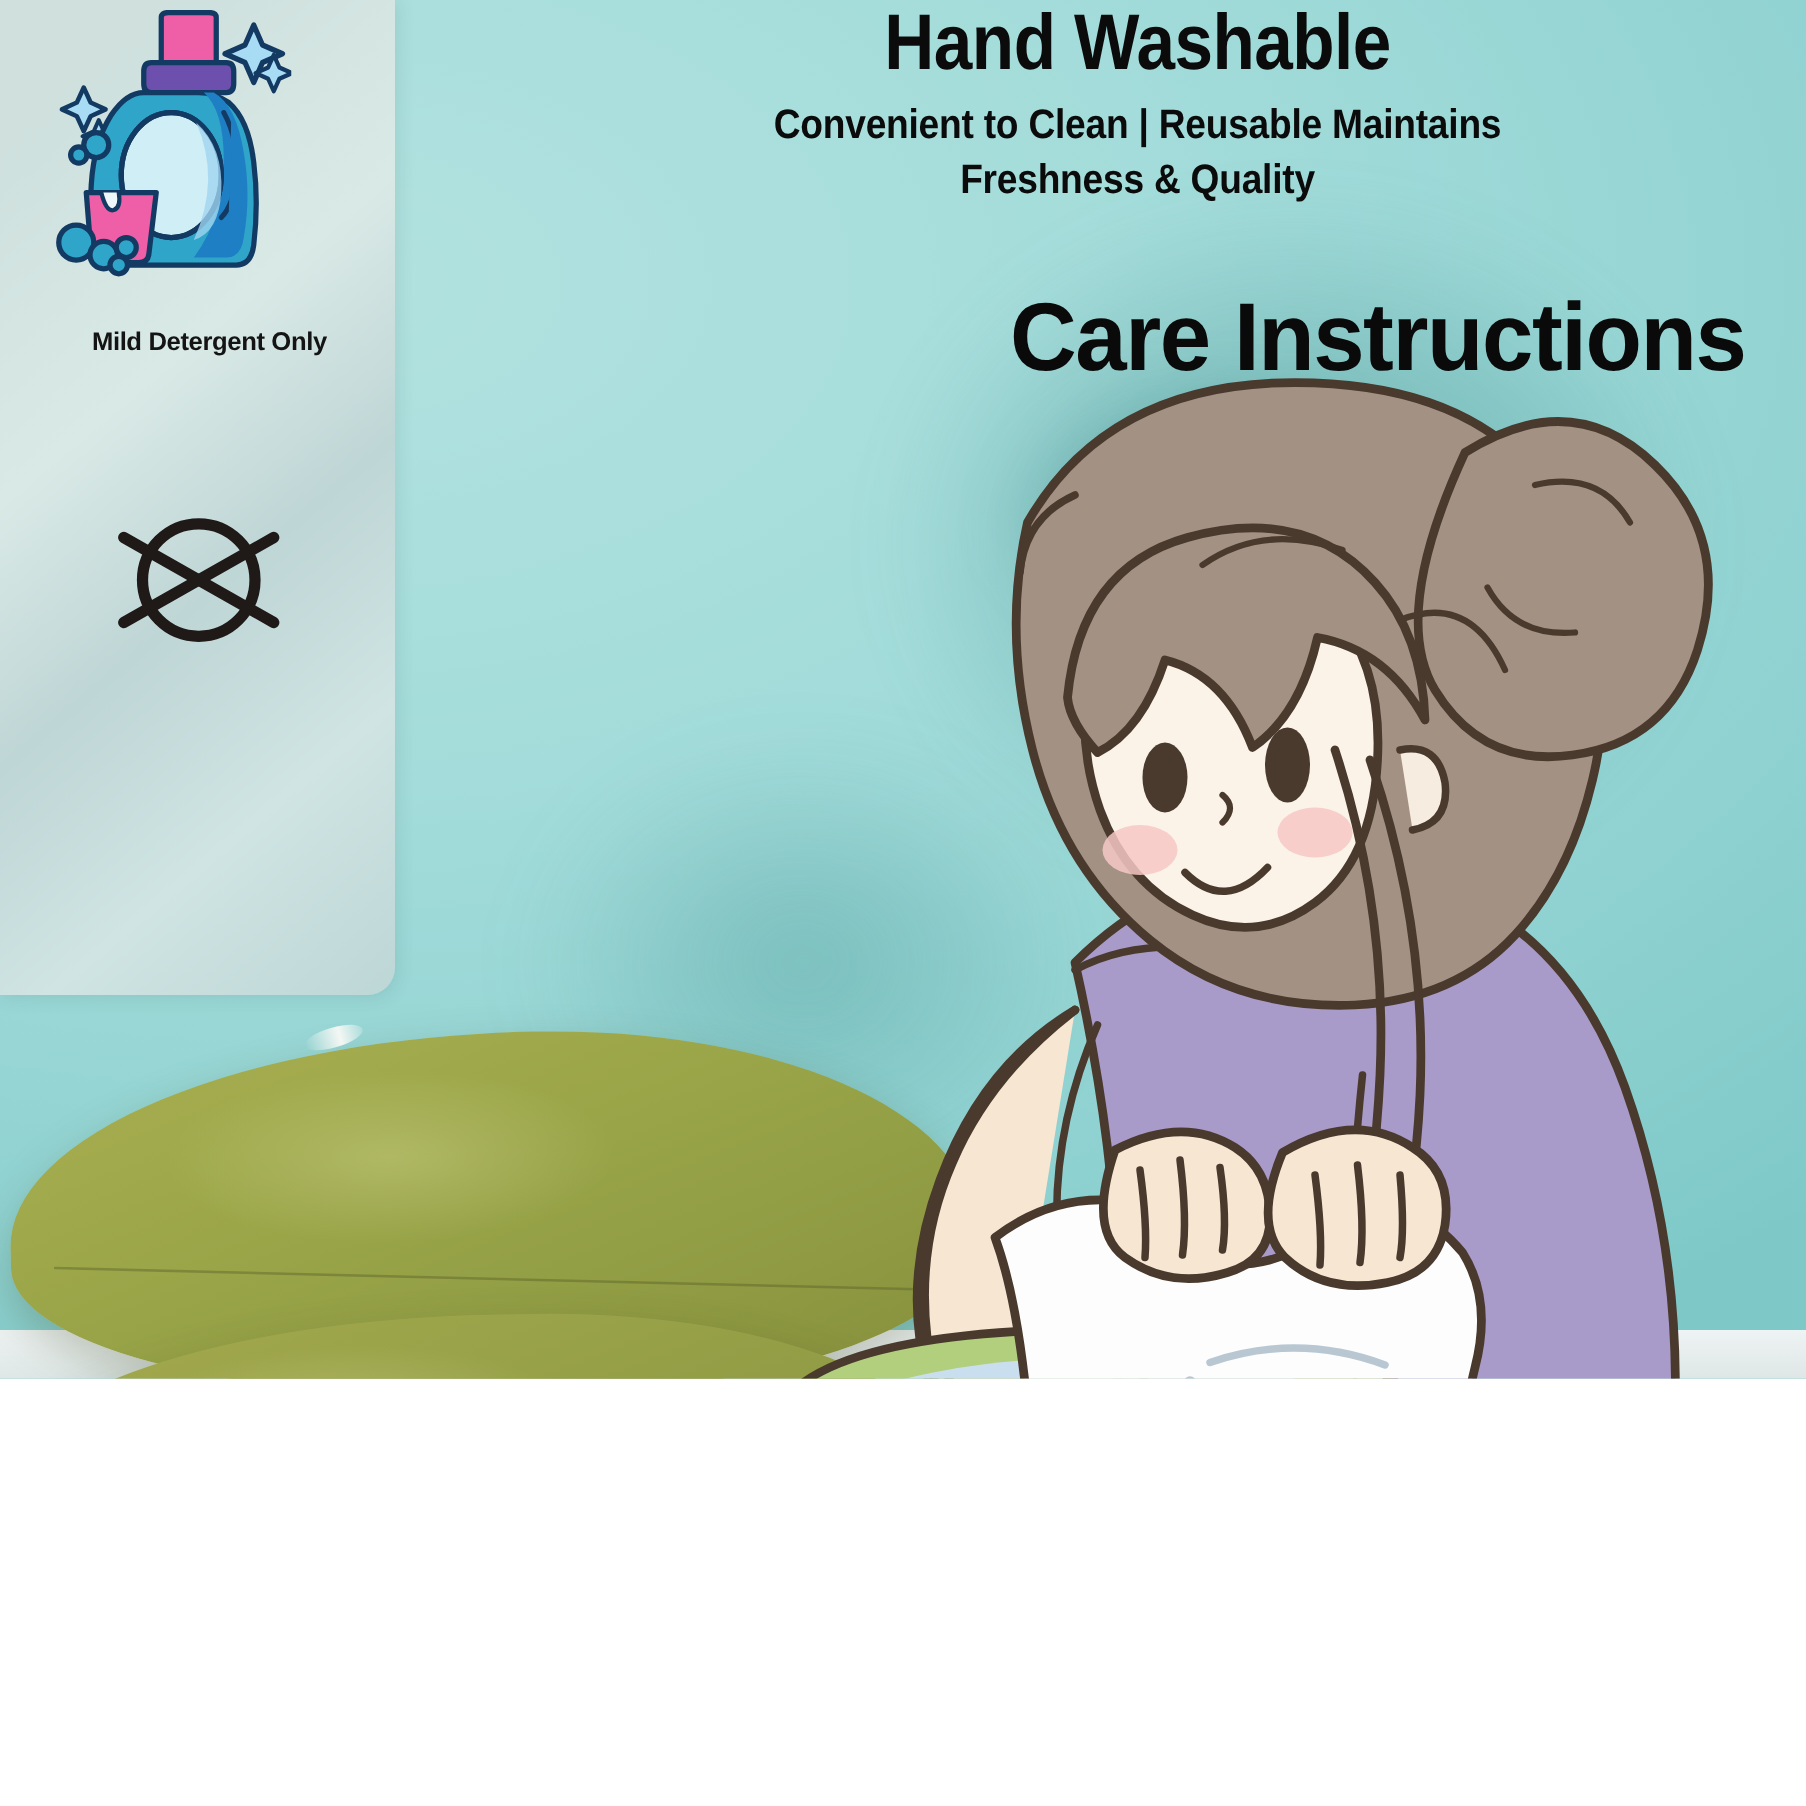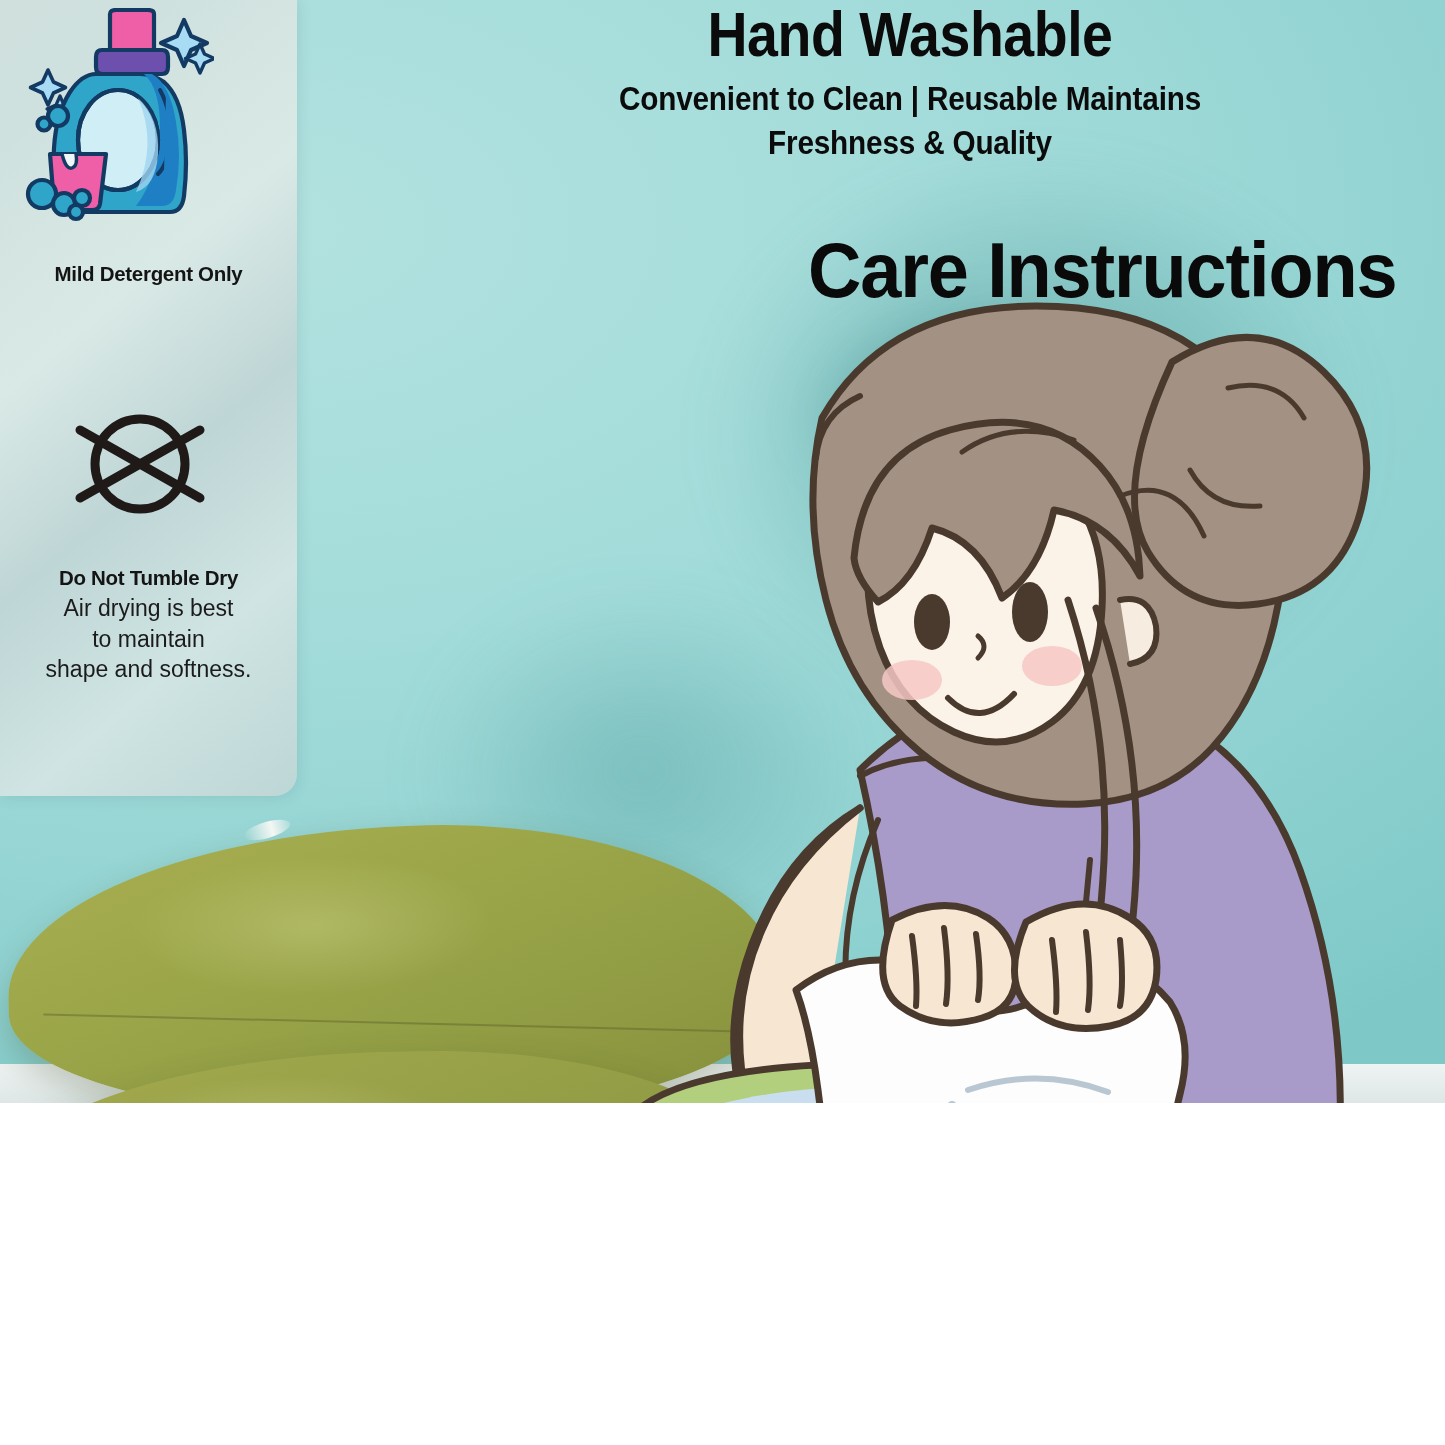--- a/index.html
+++ b/index.html
@@ -101,20 +101,21 @@
     white-space:nowrap;transform:scaleX(.96);transform-origin:left center;
   }
 
   
   .panel{
     position:absolute;left:0;top:0;width:297px;height:796px;
     border-radius:0 0 22px 0;
     background:linear-gradient(140deg,#cfe0dd 0%,#cfe1de 14%,#d9e9e6 38%,#bfd6d6 58%,#cfe4e3 78%,#bdd6d6 100%);
     box-shadow:2px 2px 14px rgba(40,80,80,.12);
     overflow:hidden;
+    padding-left:19px;
   }
   .panel-inner{position:relative;width:100%;height:100%;}
 
   .detergent-icon{position:absolute;left:14px;top:8px;width:200px;height:216px;}
 
   .care-block{position:absolute;left:0;width:297px;text-align:center;color:#141414;}
   .care-title-sm{
     font-weight:bold;font-size:20.5px;letter-spacing:-.3px;
     font-family:"Liberation Sans",sans-serif;
   }
@@ -298,25 +299,17 @@
       </div>
 
       <svg class="dry-icon" viewBox="0 0 152 120">
         <g stroke="#1f1a17" fill="none" stroke-width="9" stroke-linecap="round">
           <circle cx="76" cy="60" r="45"></circle>
           <line x1="16" y1="26" x2="136" y2="94"></line>
           <line x1="16" y1="94" x2="136" y2="26"></line>
         </g>
       </svg>
 
-      <div class="care-block" style="top:566px;">
-        <div class="care-title-sm">Do Not Tumble Dry</div>
-        <div class="care-body">
-          <div>Air drying is best</div>
-          <div>to maintain</div>
-          <div>shape and softness.</div>
-        </div>
-      </div>
 
     </div>
   </div>
 
 </div>
 
 </body></html>

